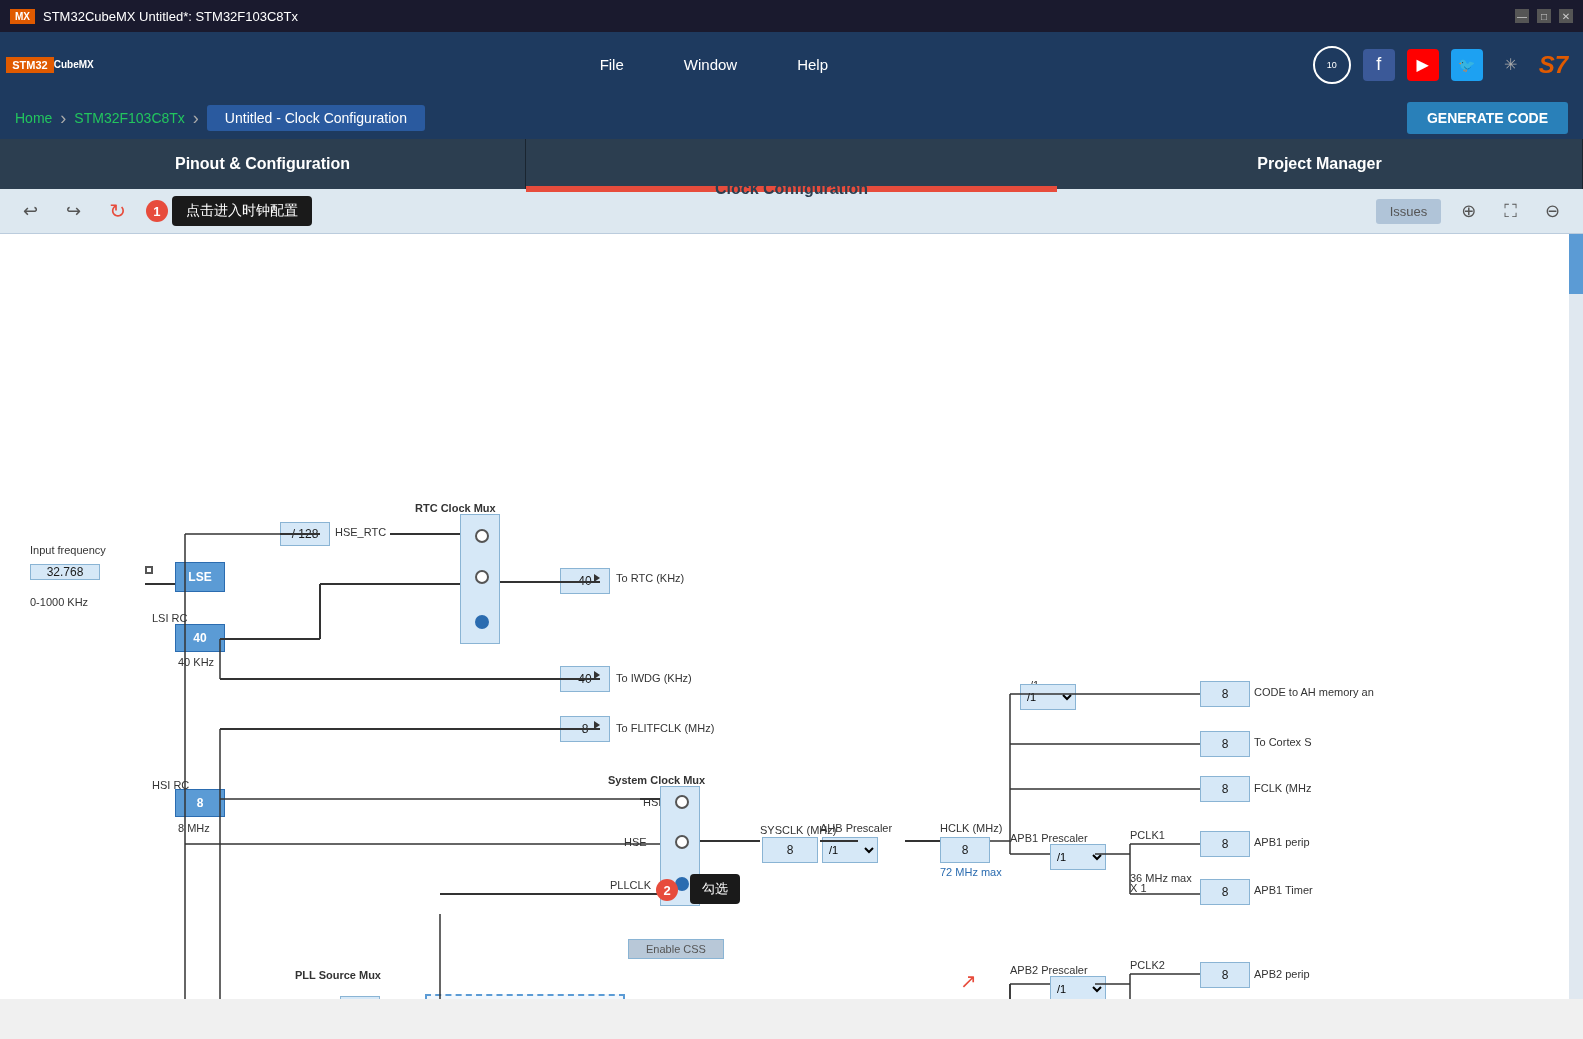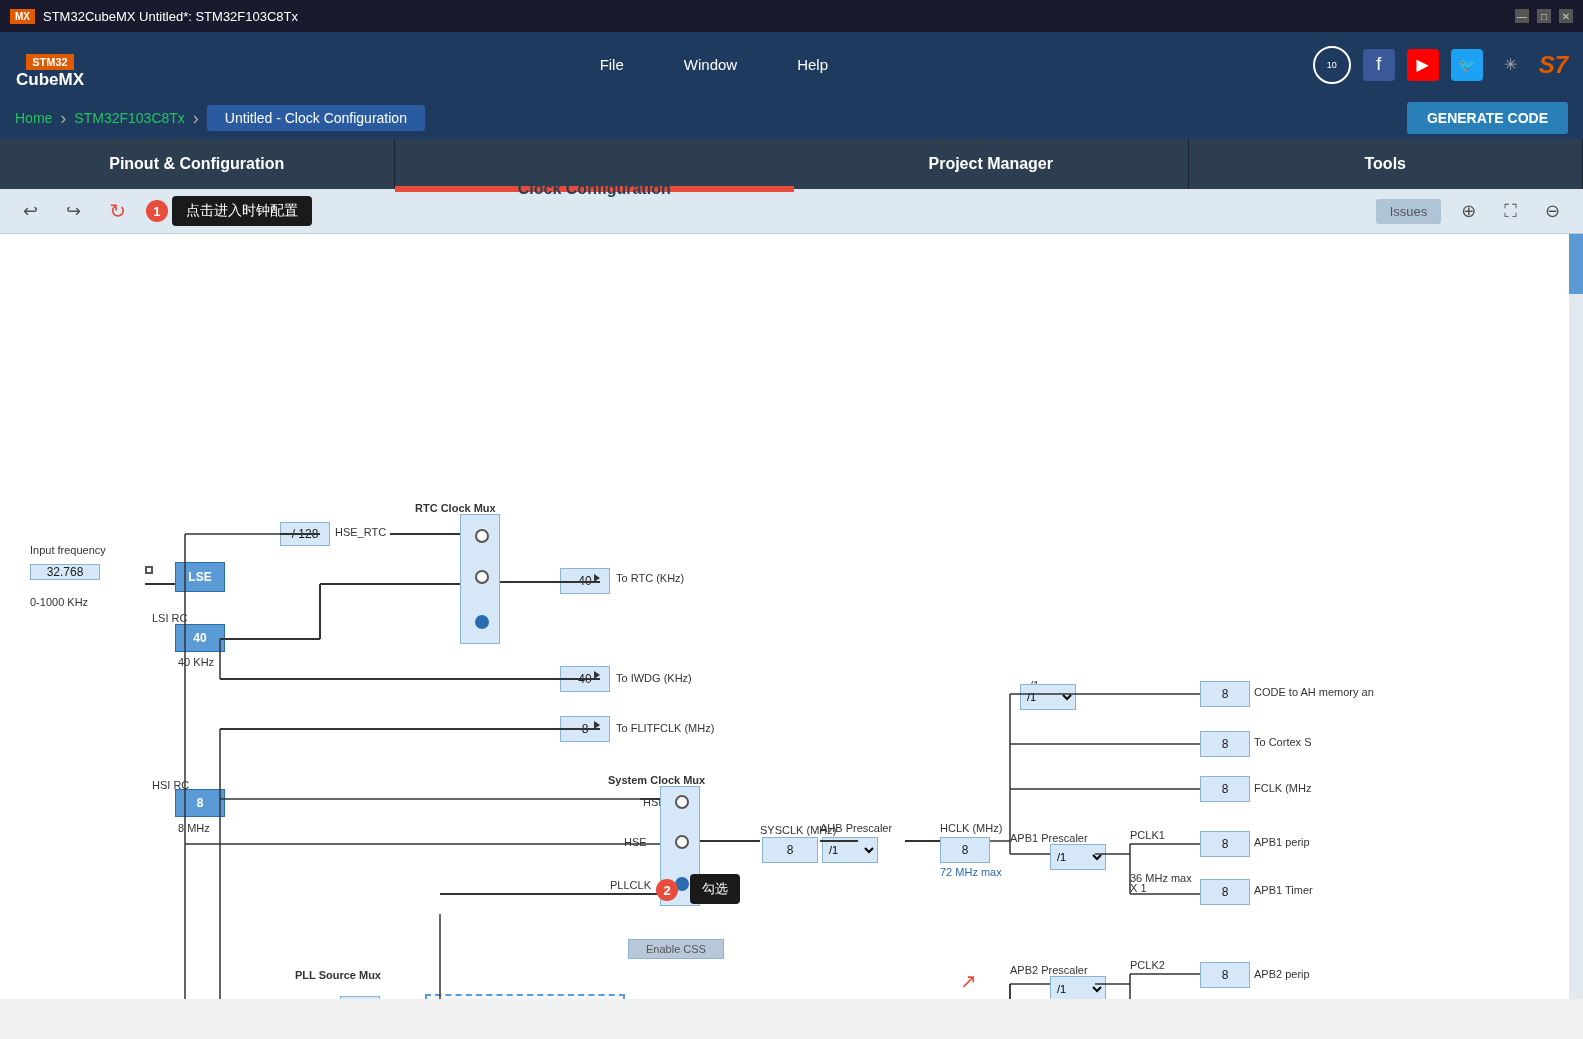--- a/index.html
+++ b/index.html
@@ -37,35 +37,35 @@
       background: #1e3a5f;
       height: 65px;
       display: flex;
       align-items: center;
       padding: 0 15px;
     }
     #menubar .logo {
       width: 70px;
       height: 50px;
       display: flex;
-      flex-direction: column;
-      align-items: center;
-      justify-content: flex-end;
+      flex-direction: row;
+      align-items: center;
+      justify-content: center;
       margin-right: 30px;
     }
     #menubar .logo .logo-top {
       background: #e05a00;
       color: white;
       font-size: 11px;
       font-weight: bold;
       padding: 2px 6px;
     }
     #menubar .logo .logo-bottom {
       color: white;
-      font-size: 17px;
+      font-size: 10px;
       font-weight: bold;
     }
     #menubar .menu-items {
       display: flex;
       gap: 60px;
       flex: 1;
       justify-content: center;
     }
     #menubar .menu-item {
       color: white;
@@ -380,23 +380,20 @@
 <div id="tabs">
   <div class="tab">
     <span>Pinout &amp; Configuration</span>
   </div>
   <div class="tab active">
     <span>Clock Configuration</span>
   </div>
   <div class="tab">
     <span>Project Manager</span>
   </div>
-  <div class="tab">
-    <span>Tools</span>
-  </div>
 </div>
 
 <div id="toolbar">
   <button class="toolbar-btn">↩</button>
   <button class="toolbar-btn">↪</button>
   <button class="toolbar-btn" style="color:#e74c3c;font-size:20px;">↻</button>
 
   <div style="position:relative;display:flex;align-items:center;">
     <div class="step-badge" style="position:relative;left:0;top:0;margin-right:4px;">1</div>
     <div class="tooltip-popup">点击进入时钟配置</div>

